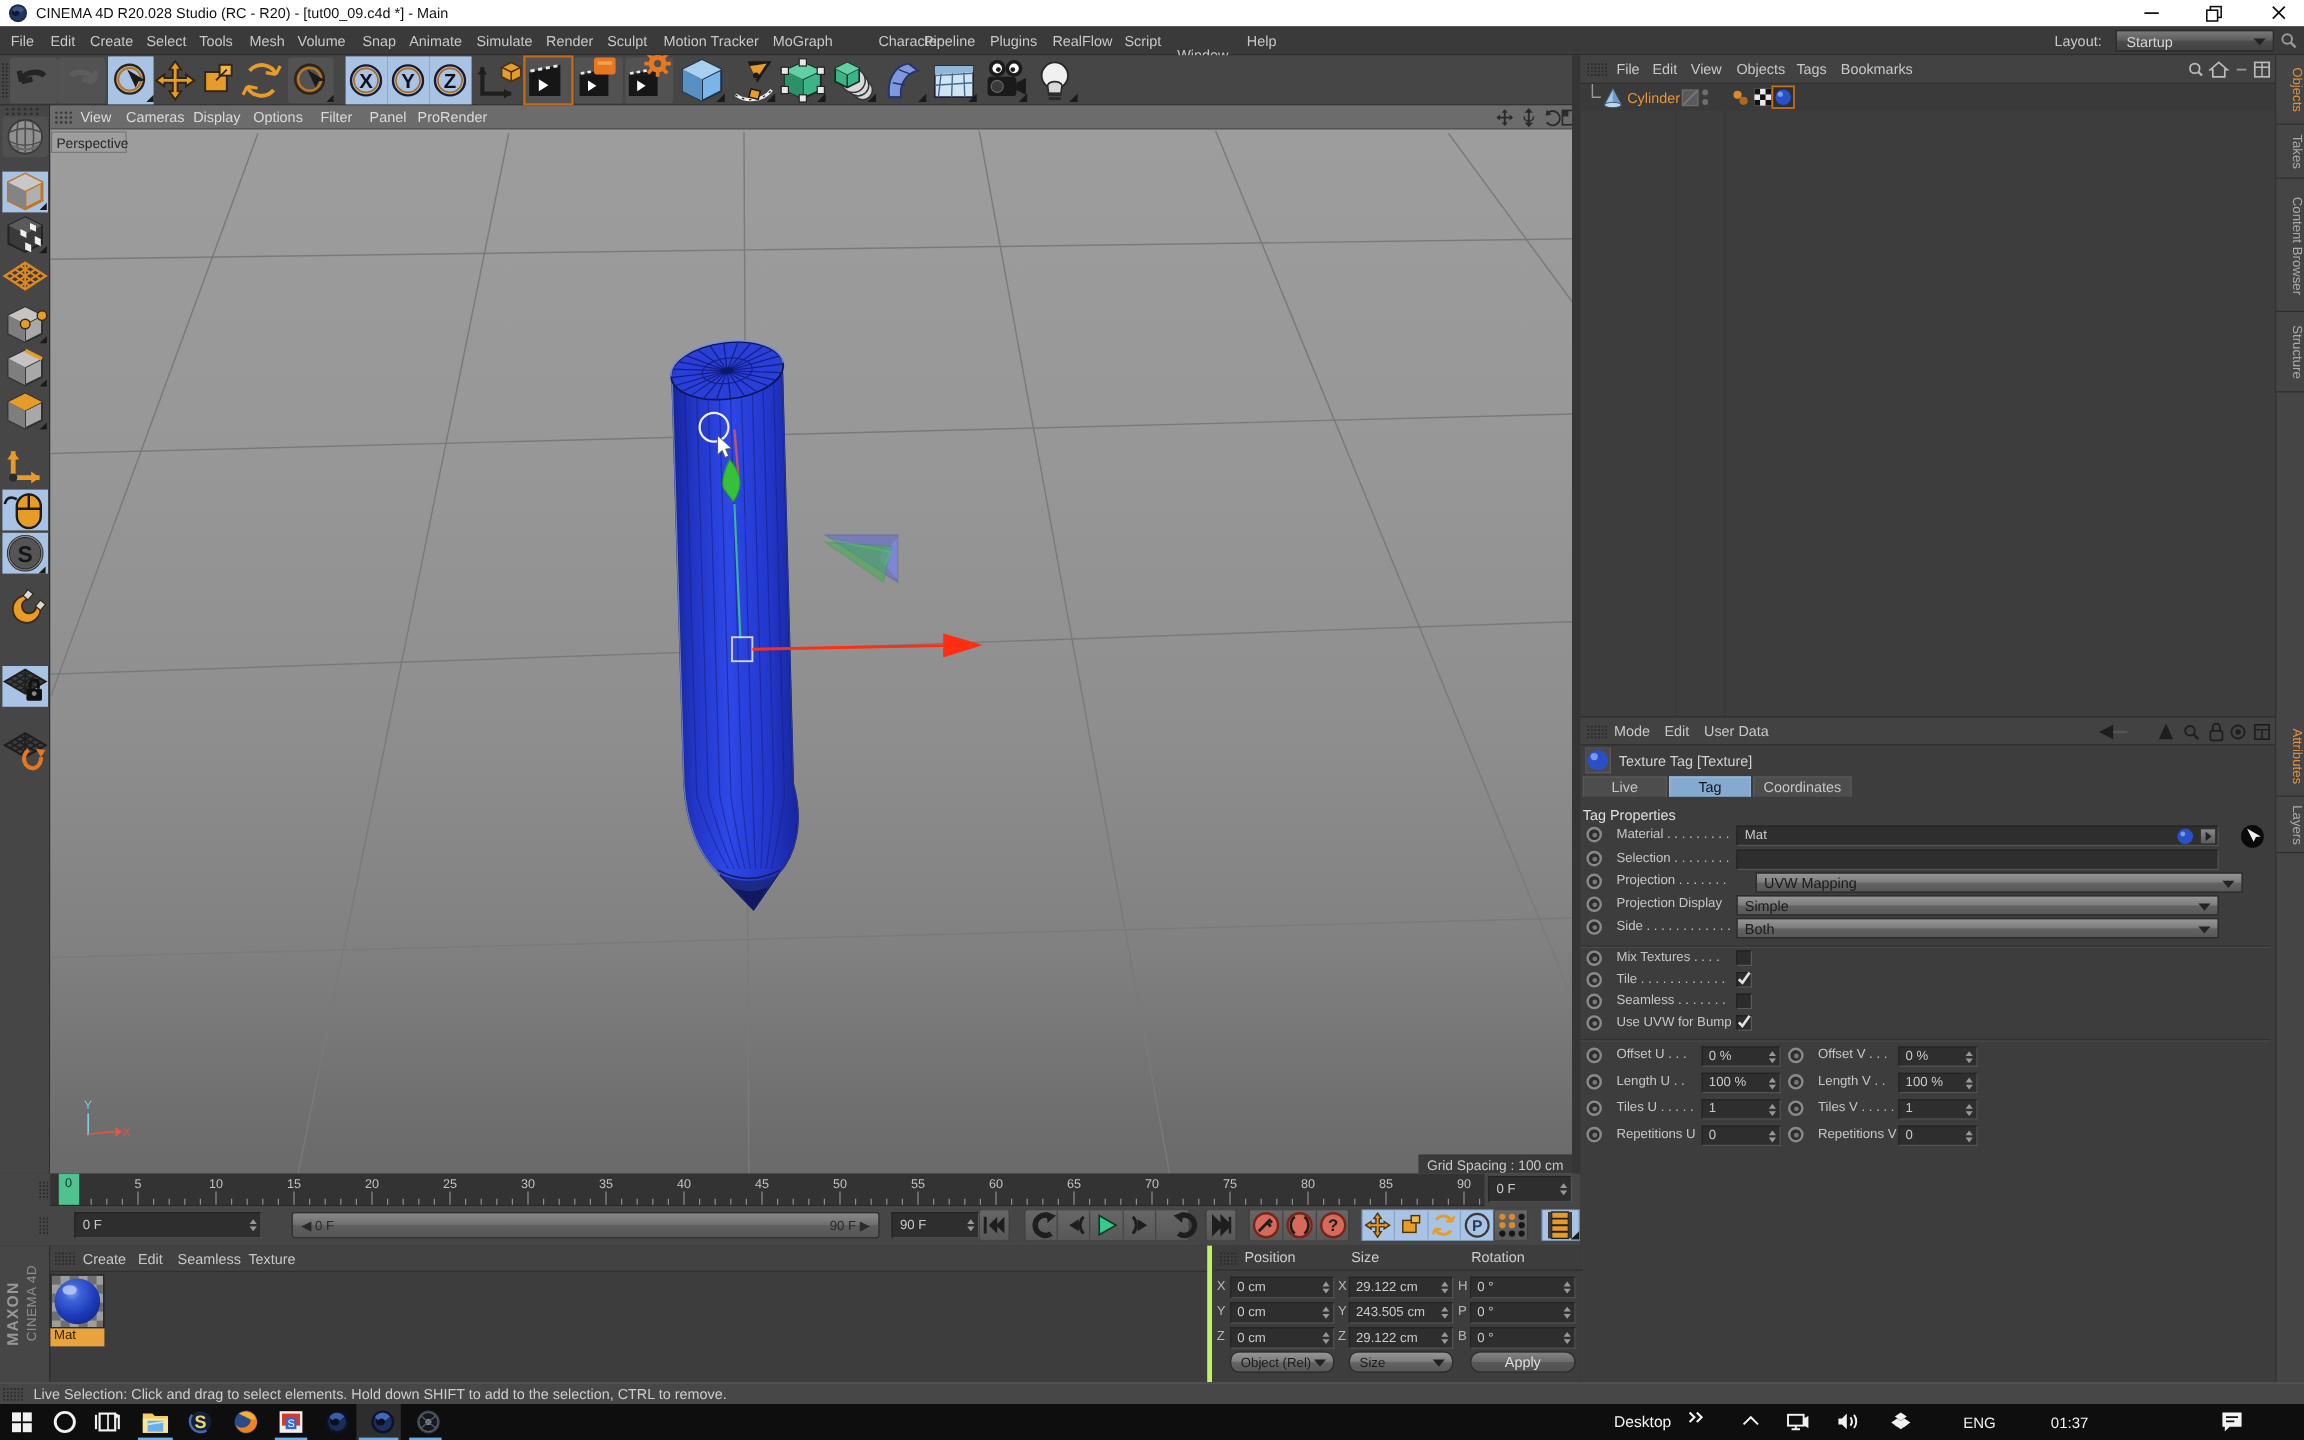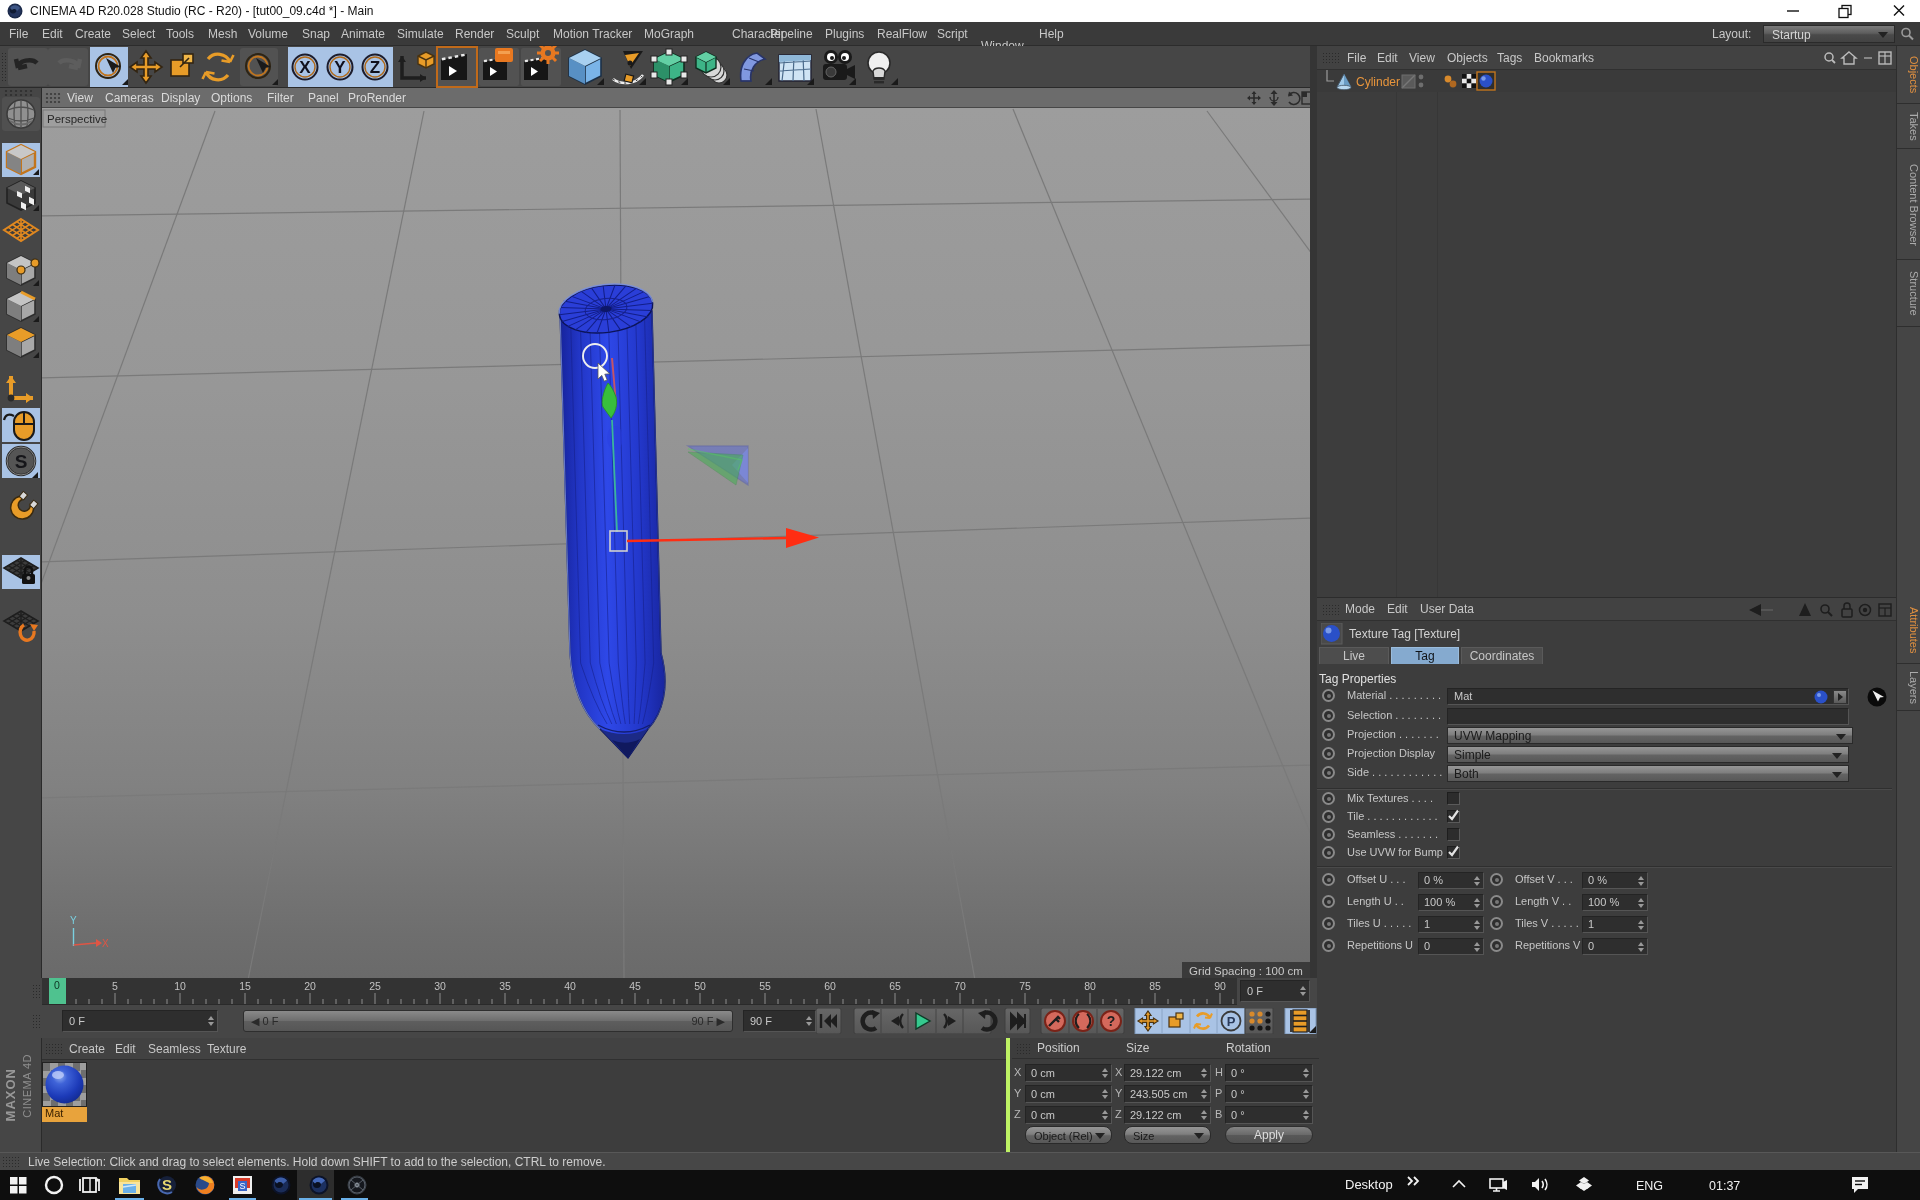--- a/index.html
+++ b/index.html
@@ -680,21 +680,21 @@
           <circle cx="10" cy="10" r="9.5" fill="#0a0a0a"></circle>
           <path d="M7,4 l5.5,11 2,-4 4,-0.5 z" fill="#f0f0f0" transform="translate(-1.5,-0.5)"></path>
         </svg>
     <div class="circ" style="left:5px;top:111px;"></div>
     <div class="lbl" style="left:30px;top:111px;">Selection&nbsp;. . . . . . . .</div>
     <div class="field abs" style="left:130px;top:110px;width:402px;height:17px;">
           <span style="position:absolute;left:5px;top:1px;"></span>
         </div>
     <div class="circ" style="left:5px;top:130px;"></div>
     <div class="lbl" style="left:30px;top:130px;">Projection&nbsp;. . . . . . .</div>
-    <div class="drop" style="left:130px;top:129px;width:406px;height:17px;">
+    <div class="drop" style="left:146px;top:129px;width:406px;height:17px;">
           <span style="position:absolute;left:6px;top:1px;">UVW Mapping</span>
         </div>
     <div class="circ" style="left:5px;top:149px;"></div>
     <div class="lbl" style="left:30px;top:149px;">Projection Display</div>
     <div class="drop" style="left:130px;top:148px;width:402px;height:17px;">
           <span style="position:absolute;left:6px;top:1px;">Simple</span>
         </div>
     <div class="circ" style="left:5px;top:168px;"></div>
     <div class="lbl" style="left:30px;top:168px;">Side&nbsp;. . . . . . . . . . . .</div>
     <div class="drop" style="left:130px;top:167px;width:402px;height:17px;">

